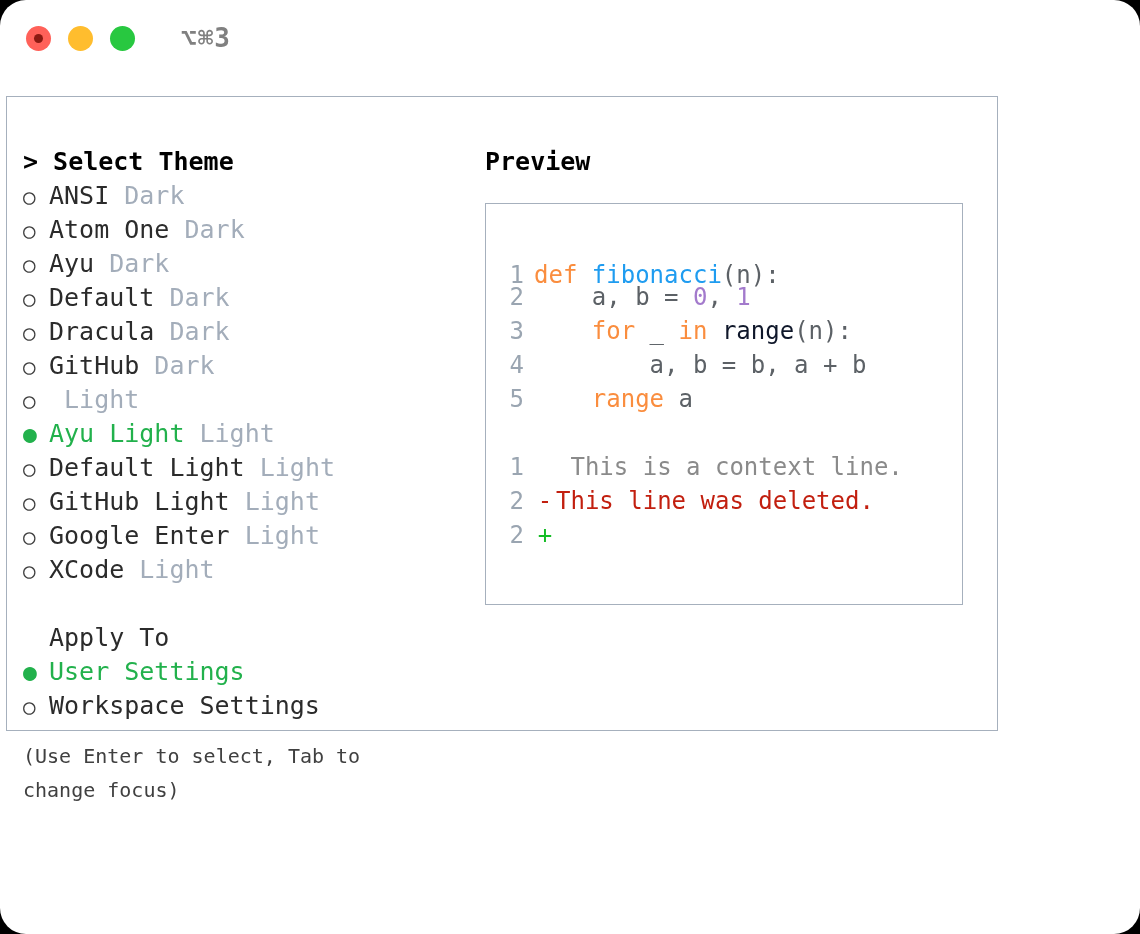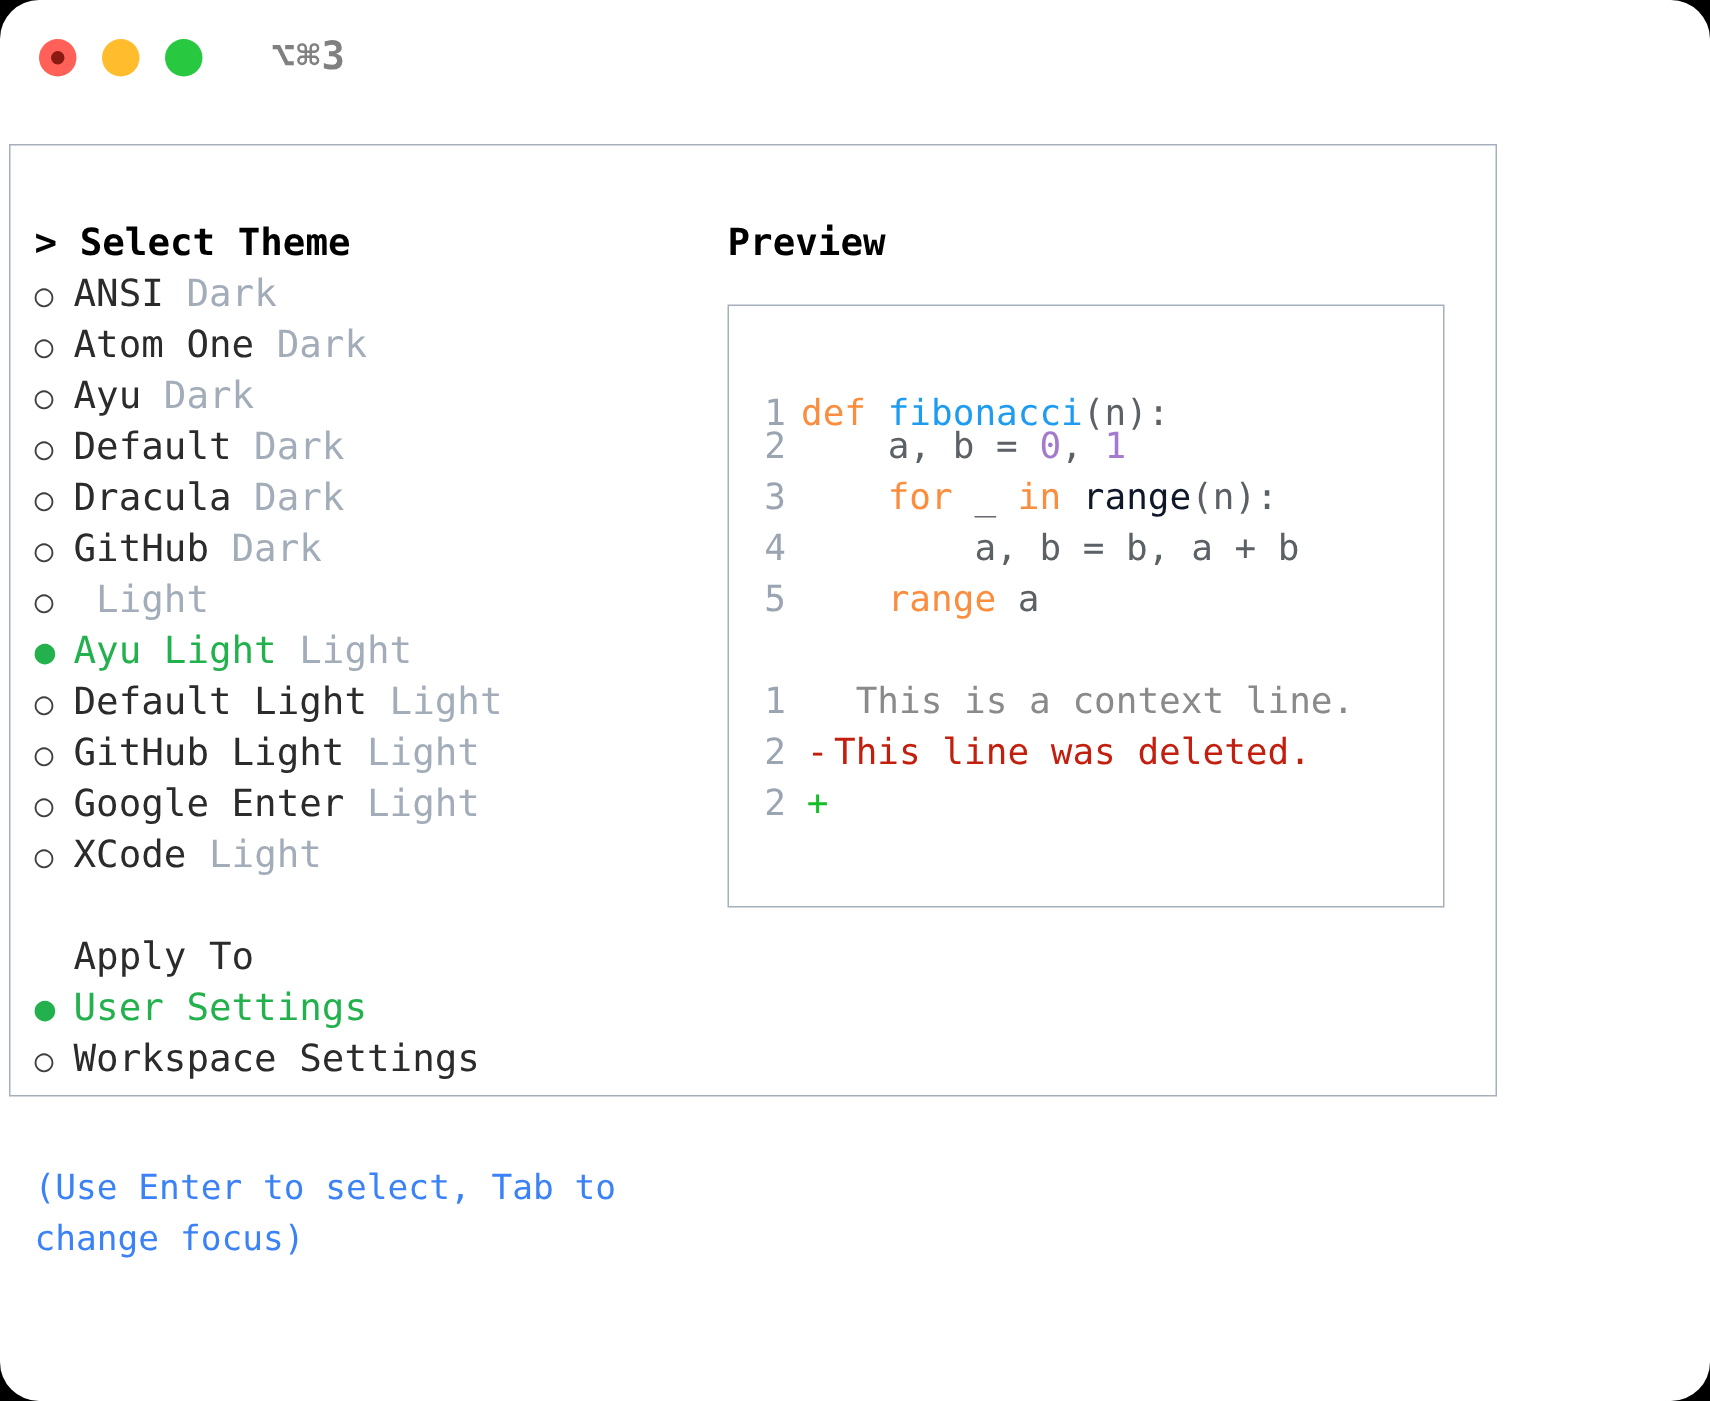--- a/index.html
+++ b/index.html
@@ -120,24 +120,24 @@
   .apply-title {
     font-size: 25px;
     color: #2b2b2b;
     line-height: 34px;
     height: 34px;
     padding-left: 26px;
     white-space: pre;
   }
 
   .hint {
-    margin-top: 52px;
-    font-size: 23px;
-    line-height: 34px;
-    color: #3b82f6;
+    margin-top: 16px;
+    font-size: 20px;
+    line-height: 34px;
+    color: #404040;
     width: 420px;
   }
 
   
   .preview-label {
     font-size: 25px;
     font-weight: bold;
     color: #000000;
     line-height: 34px;
     height: 34px;

